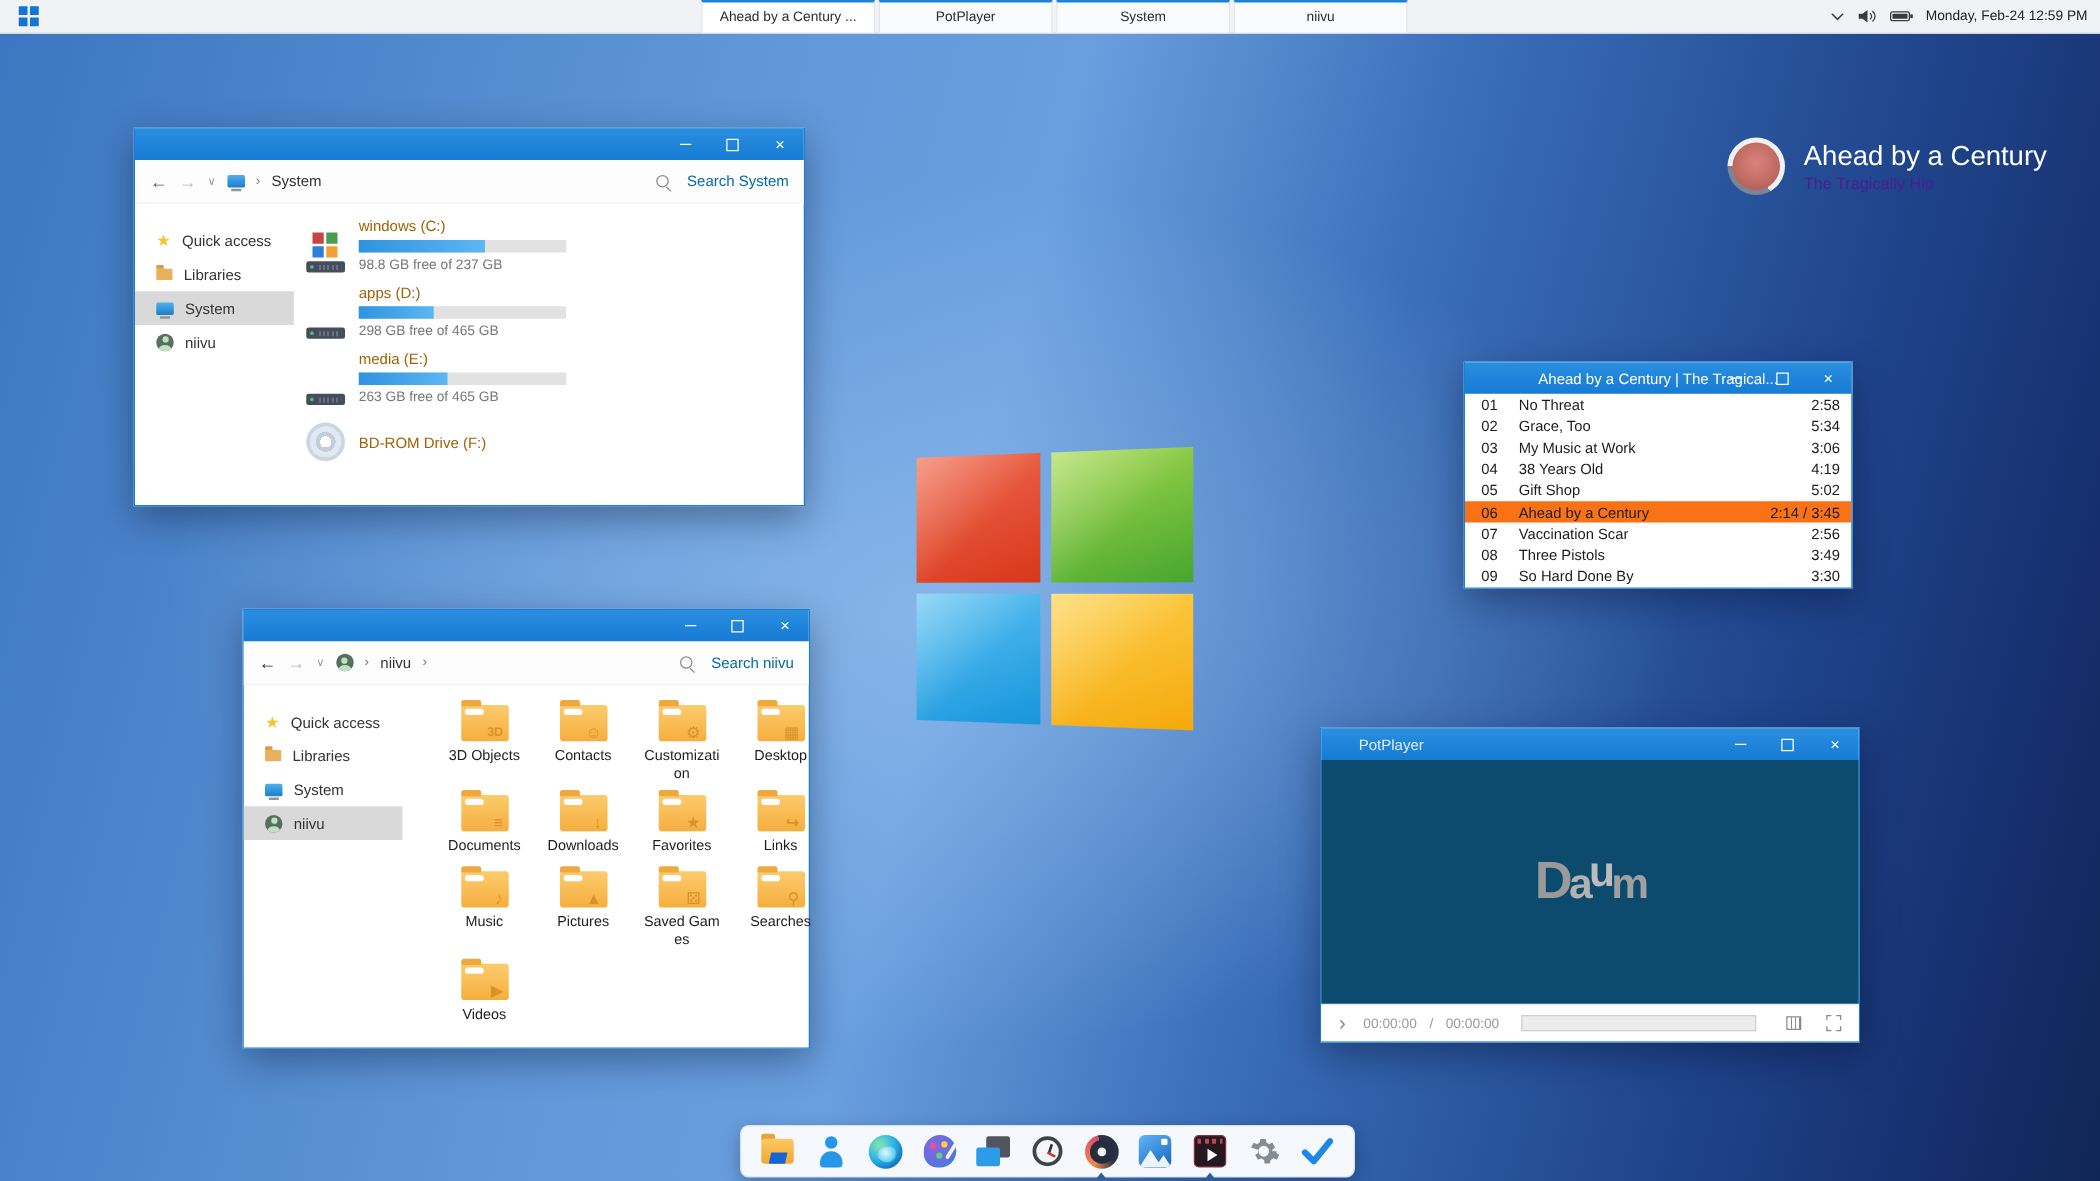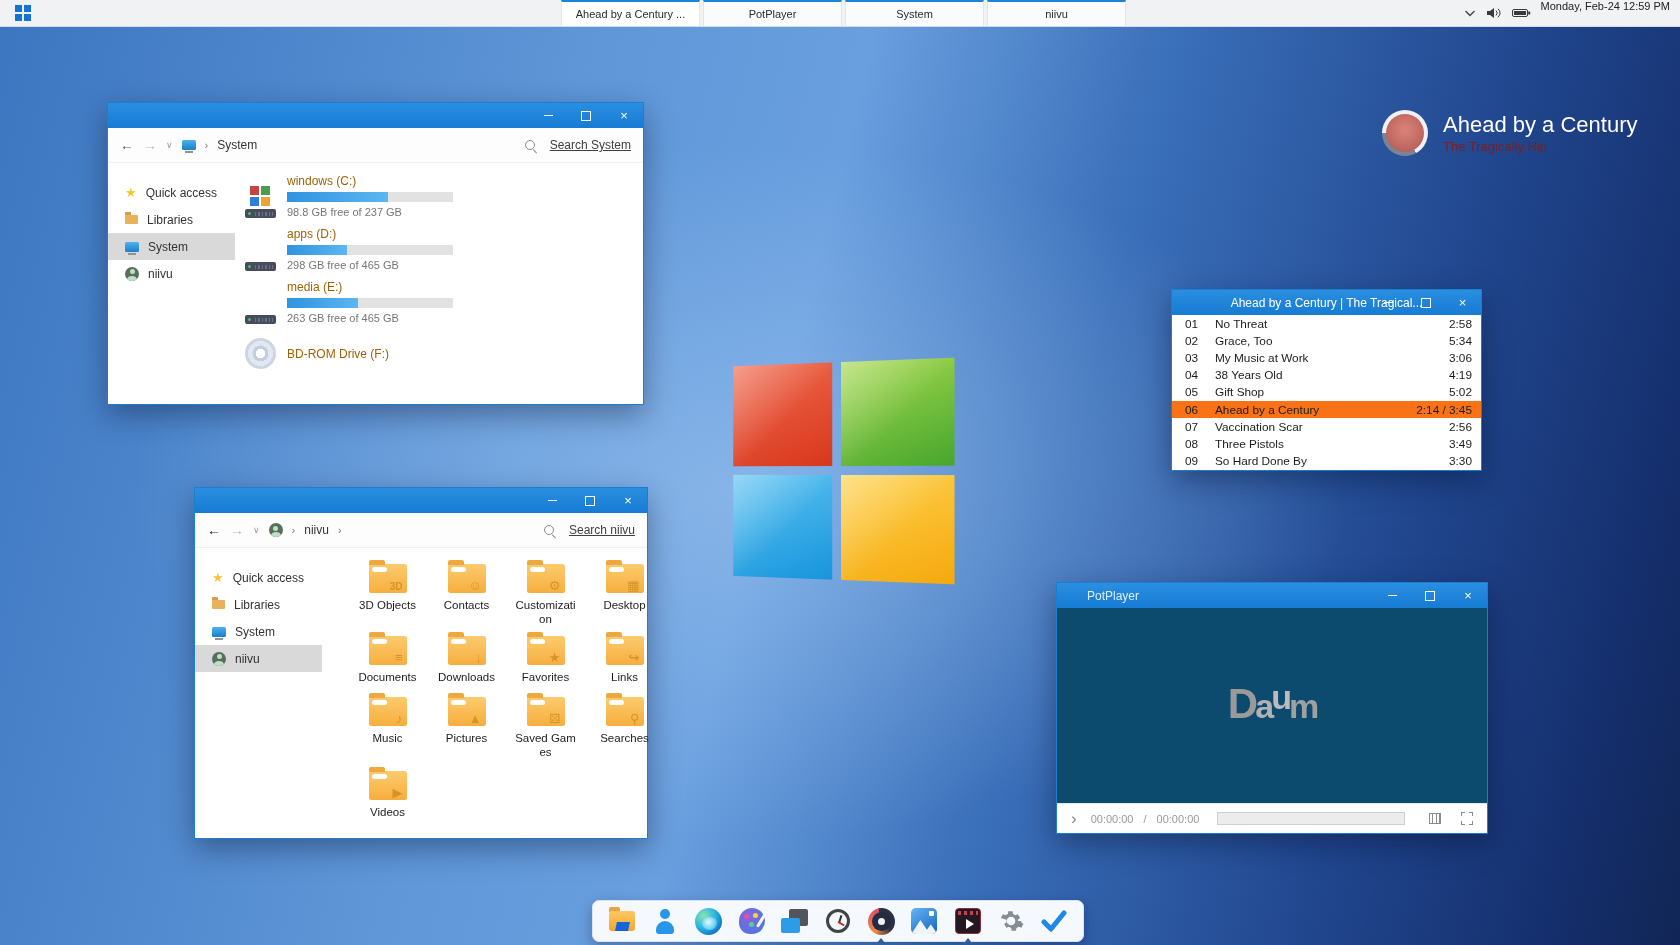--- a/index.html
+++ b/index.html
@@ -23,41 +23,41 @@
   .start-btn{width:46px;display:flex;align-items:center;justify-content:center;}
   .start-logo{display:grid;grid-template-columns:7px 7px;grid-template-rows:7px 7px;gap:1.5px;}
   .start-logo i{background:#1374d4;}
   .tb-buttons{position:absolute;left:561px;top:0;height:100%;display:flex;gap:3px;}
   .tb-btn{
     width:139px;height:100%;background:#fafbfc;border-top:2px solid #1b84da;
     display:flex;align-items:center;justify-content:center;font-size:11px;color:#2b2b2b;
     box-sizing:border-box;border-left:1px solid #e3e5e8;border-right:1px solid #e3e5e8;
   }
   .tb-btn.active{background:#ffffff;}
-  .tb-right{position:absolute;right:10px;top:0;height:100%;display:flex;gap:10px;}
+  .tb-right{position:absolute;right:10px;top:0;height:100%;display:flex;align-items:center;gap:10px;}
   .tray-ic{display:flex;align-items:center;}
   .tb-clock{font-size:11px;color:#222;white-space:nowrap;}
   
   .window{position:absolute;background:#fff;border:1px solid #1a7fd0;box-sizing:border-box;
     box-shadow:0 10px 28px rgba(0,10,40,.38);}
   .titlebar{height:25px;background:linear-gradient(180deg,#2a8fe0,#167bd3);display:flex;align-items:center;
     color:#fff;font-size:12px;position:relative;}
   .caps{position:absolute;right:0;top:0;height:100%;display:flex;}
   .cap{width:38px;height:100%;display:flex;align-items:center;justify-content:center;color:#fff;}
   .cap .mini{width:9px;height:1.5px;background:#fff;display:block;}
   .cap .maxi{width:8px;height:8px;border:1.2px solid #fff;display:block;}
   .cap .clos{font-size:13px;line-height:1;font-weight:400;}
   
   .addressbar{height:34px;background:#fdfdfd;border-bottom:1px solid #f0f0f0;display:flex;align-items:center;
     padding:0 12px;font-size:12px;color:#333;gap:9px;}
   .nav-arrow{font-size:14px;color:#5a5a5a;}
   .nav-arrow.dis{color:#bcbcbc;}
   .nav-chev{font-size:9px;color:#999;}
   .crumb-sep{color:#777;font-size:11px;}
-  .search{margin-left:auto;display:flex;align-items:center;gap:15px;color:#404040;text-decoration:underline;}
+  .search{margin-left:auto;display:flex;align-items:center;gap:15px;color:#0369a1;}
   .mag{width:8px;height:8px;border:1.4px solid #8a8a8a;border-radius:50%;position:relative;display:inline-block;}
   .mag::after{content:"";position:absolute;width:5px;height:1.4px;background:#8a8a8a;left:7px;top:8px;
     transform:rotate(45deg);transform-origin:left center;}
   .exp-body{display:flex;height:calc(100% - 60px);}
   .sidebar{width:127px;padding-top:16px;flex:none;}
   .side-item{height:27px;display:flex;align-items:center;gap:9px;padding-left:17px;font-size:12px;color:#333;}
   .side-item.sel{background:#d9d9d9;}
   .i-star{color:#f5c531;font-size:13px;line-height:1;}
   .i-folder-s{display:inline-block;width:13px;height:9px;background:#e8b15e;border-radius:1px;position:relative;}
   .i-folder-s::before{content:"";position:absolute;top:-3px;left:0;width:6px;height:3px;background:#d69c46;border-radius:1px 1px 0 0;}
@@ -108,21 +108,21 @@
   .tile.blue{background:linear-gradient(160deg,#5fc3f2,#1795dc);}
   .tile.yellow{background:linear-gradient(160deg,#fed14e,#f5a90c);}
   
   .now-playing{position:absolute;left:1382px;top:110px;display:flex;align-items:center;gap:15px;color:#fff;}
   .np-ring{width:46px;height:46px;border-radius:50%;flex:none;
     background:conic-gradient(from -90deg,#eef1f5 0 67%,#7b8496 67% 100%);
     display:grid;place-items:center;}
   .np-art{width:38px;height:38px;border-radius:50%;
     background:radial-gradient(circle at 50% 42%,#d8847c 0%,#c26b63 55%,#aa564f 100%);}
   .np-title{font-size:22px;line-height:1.15;}
-  .np-artist{font-size:13px;color:#7f1d1d;margin-top:2px;}
+  .np-artist{font-size:13px;color:#4c1d95;margin-top:2px;}
   
   .playlist{left:1171px;top:289px;width:311px;}
   .playlist .titlebar{justify-content:center;font-size:12px;}
   .playlist .caps .cap{width:37px;}
   .track-list{padding:0;}
   .track{height:17.2px;display:grid;grid-template-columns:30px 1fr auto;align-items:center;
     padding:0 9px 0 13px;font-size:11.8px;color:#1c1c1c;}
   .track.sel{background:#f97316;}
   .t-time{color:#1c1c1c;}
   

